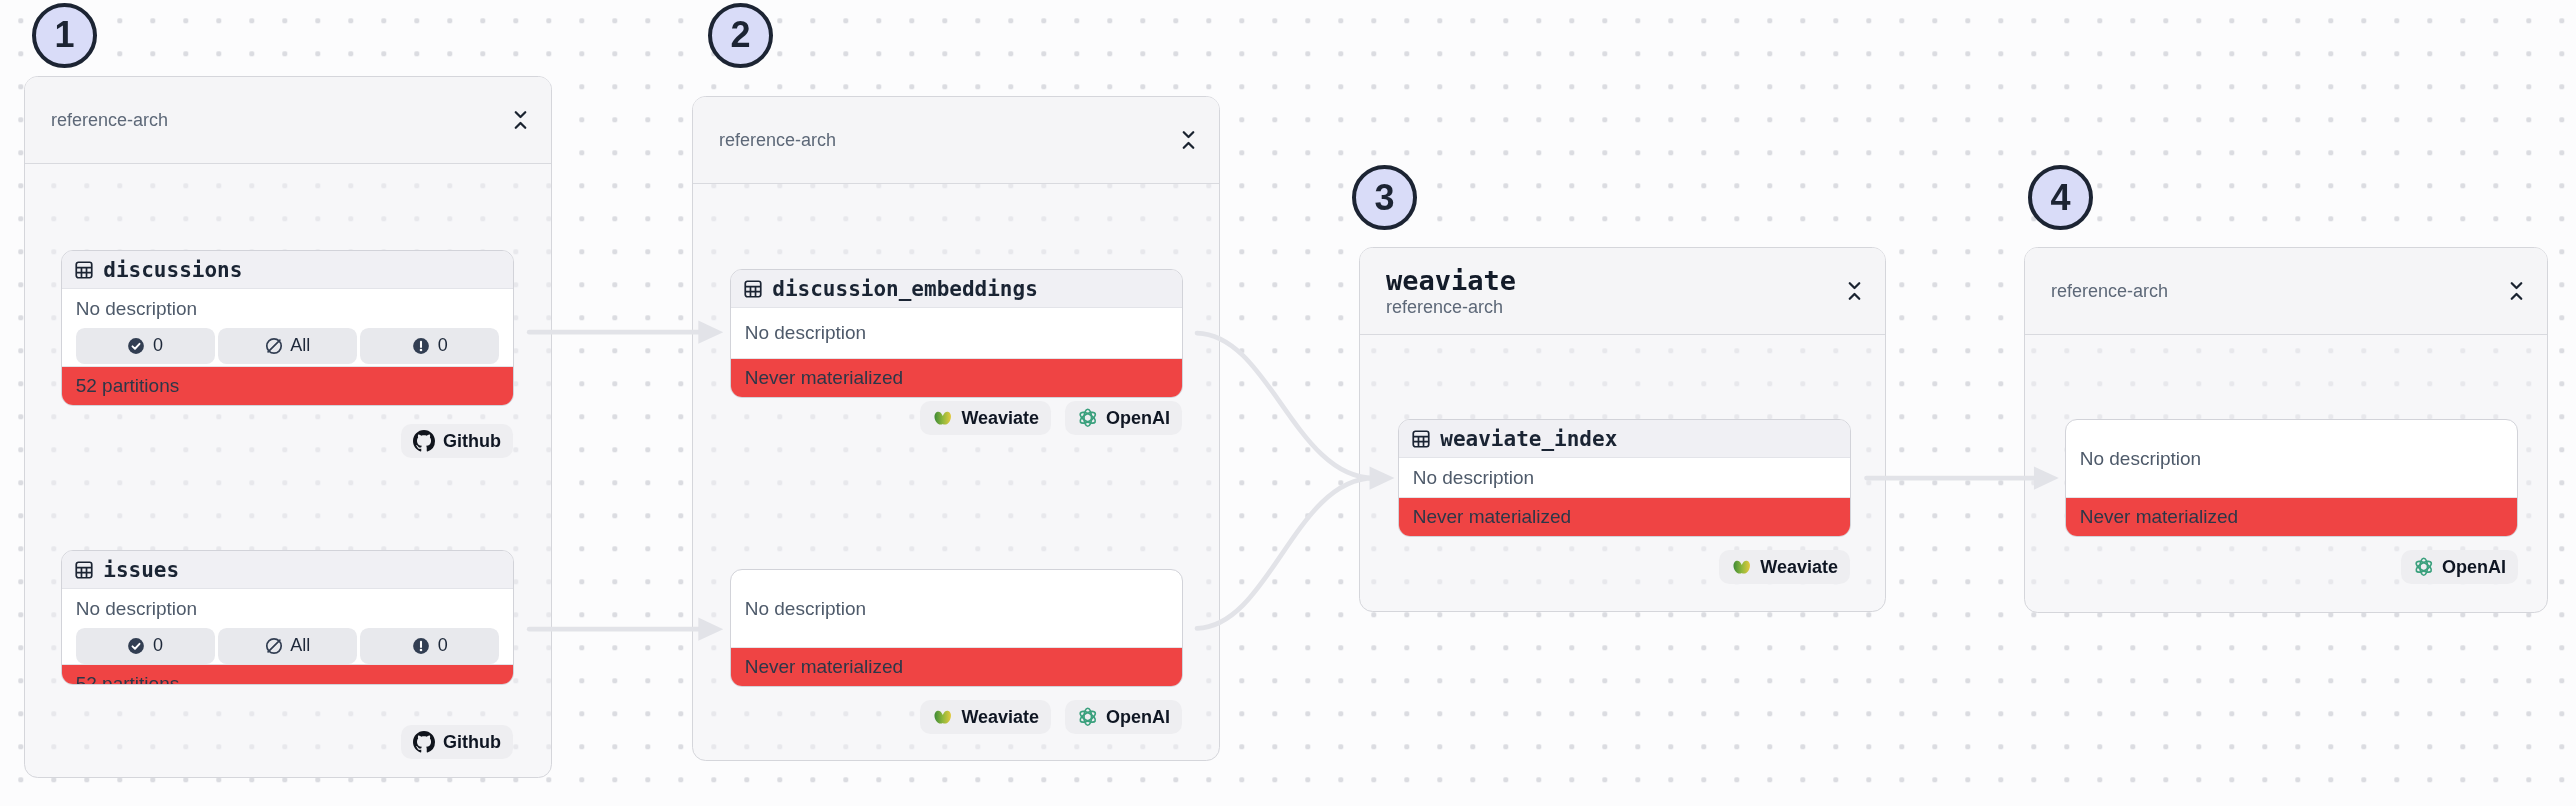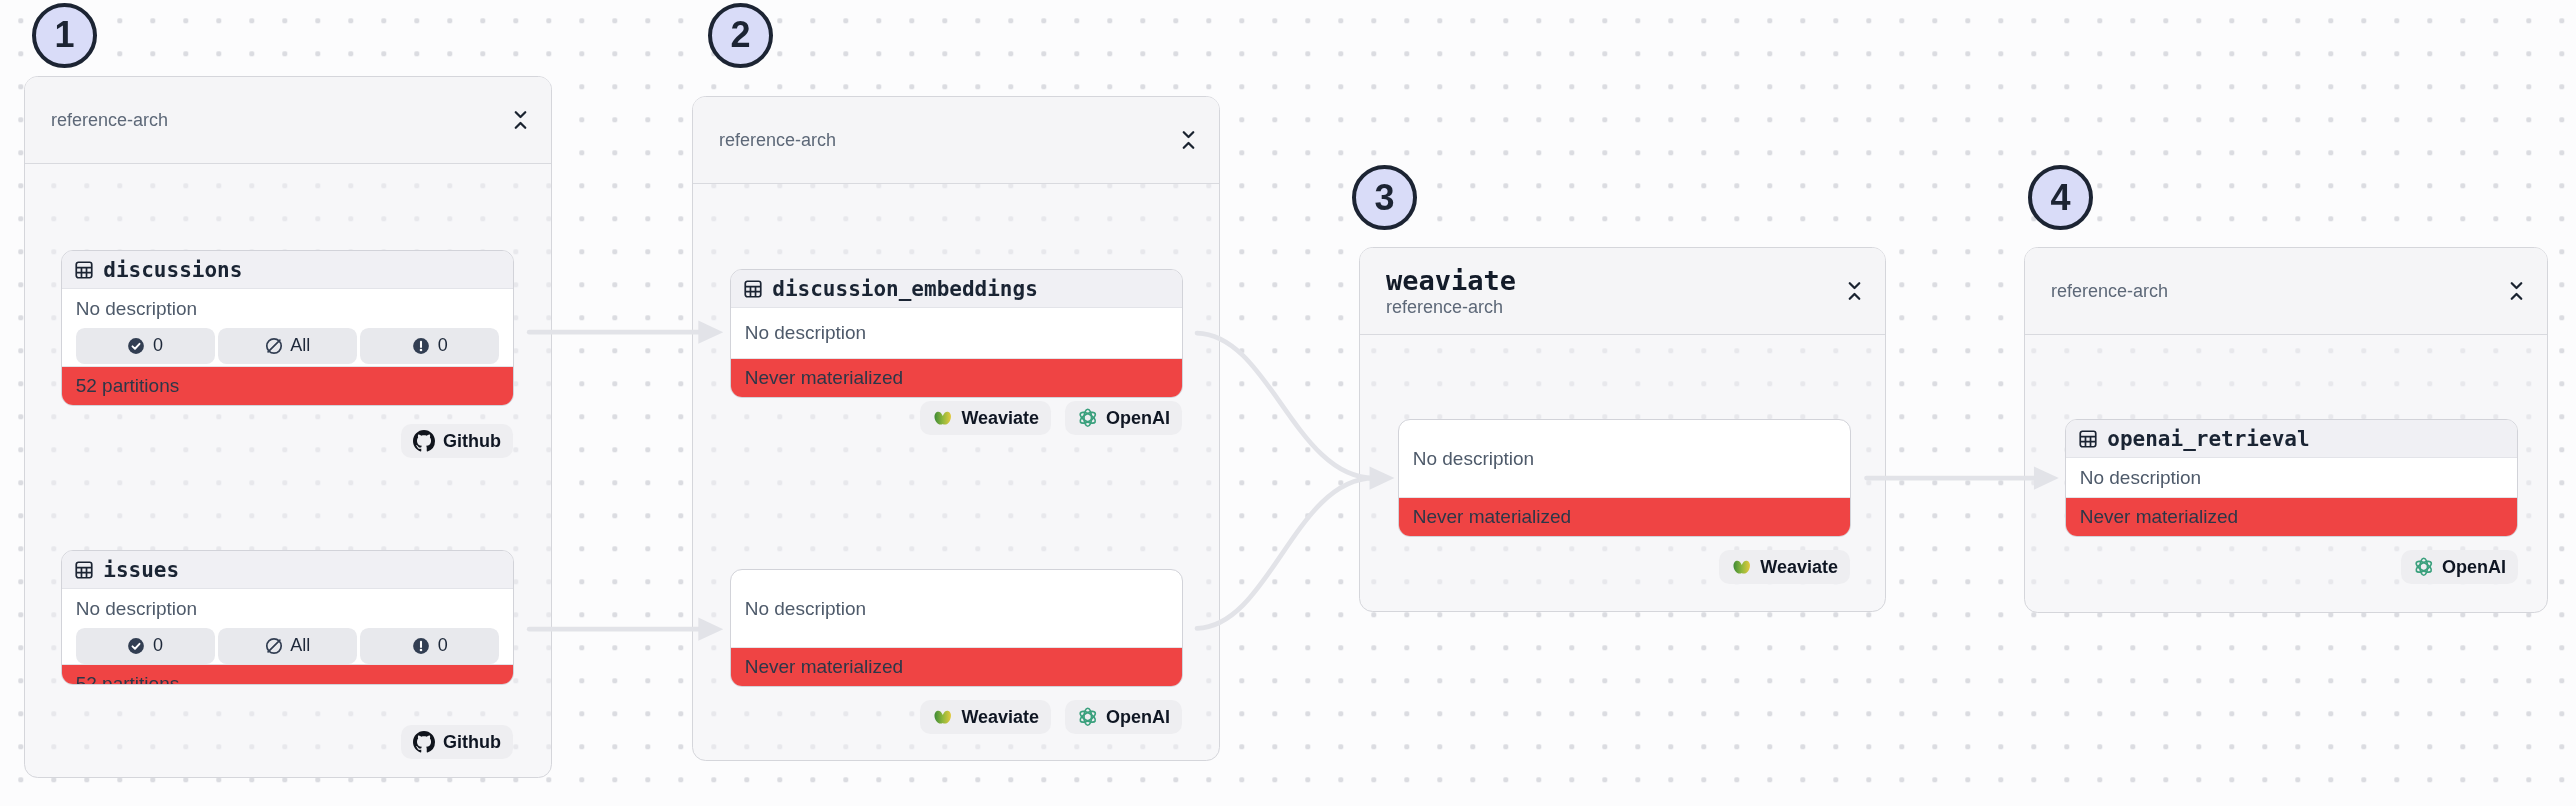--- a/index.html
+++ b/index.html
@@ -220,32 +220,32 @@
   <div class="nrow">No description</div>
   <div class="nfoot">Never materialized</div>
 </article>
 
 <article class="node" style="left:730px;top:569px;height:118px">
   <div class="nrow">No description</div>
   <div class="nfoot">Never materialized</div>
 </article>
 
 <article class="node" style="left:1398px;top:419px;height:118px">
-  <div class="nrow">No description</div>
-  <div class="nfoot">Never materialized</div>
-</article>
-
-<article class="node" style="left:2065px;top:419px;height:118px">
   <div class="nhd">
     <svg width="18" height="18" viewBox="0 0 20 20">
         <rect x="1.4" y="1.4" width="17.2" height="17.2" rx="2.4" fill="none" stroke="#1b2433" stroke-width="1.9"></rect>
         <path d="M1.4 7.4 H18.6 M1.4 13 H18.6 M7.2 7.4 V18.6 M12.8 7.4 V18.6" stroke="#1b2433" stroke-width="1.9" fill="none"></path>
       </svg>
-    <span>openai_retrieval</span>
-  </div>
+    <span>weaviate_index</span>
+  </div>
+  <div class="nrow">No description</div>
+  <div class="nfoot">Never materialized</div>
+</article>
+
+<article class="node" style="left:2065px;top:419px;height:118px">
   <div class="nrow">No description</div>
   <div class="nfoot">Never materialized</div>
 </article>
 
 <div class="tagrow" style="right:2063px;top:424px">
   <span class="tag">
     <svg width="22" height="22" viewBox="0 0 16 16">
         <path fill="#10141c" d="M8 0C3.58 0 0 3.58 0 8c0 3.54 2.29 6.53 5.47 7.59.4.07.55-.17.55-.38 0-.19-.01-.82-.01-1.49-2.01.37-2.53-.49-2.69-.94-.09-.23-.48-.94-.82-1.13-.28-.15-.68-.52-.01-.53.63-.01 1.08.58 1.23.82.72 1.21 1.87.87 2.33.66.07-.52.28-.87.51-1.07-1.78-.2-3.64-.89-3.64-3.95 0-.87.31-1.59.82-2.15-.08-.2-.36-1.02.08-2.12 0 0 .67-.21 2.2.82.64-.18 1.32-.27 2-.27s1.36.09 2 .27c1.53-1.04 2.2-.82 2.2-.82.44 1.1.16 1.92.08 2.12.51.56.82 1.27.82 2.15 0 3.07-1.87 3.75-3.65 3.95.29.25.54.73.54 1.48 0 1.07-.01 1.93-.01 2.2 0 .21.15.46.55.38A8.01 8.01 0 0 0 16 8c0-4.42-3.58-8-8-8z"></path>
       </svg>
     <span>Github</span>

